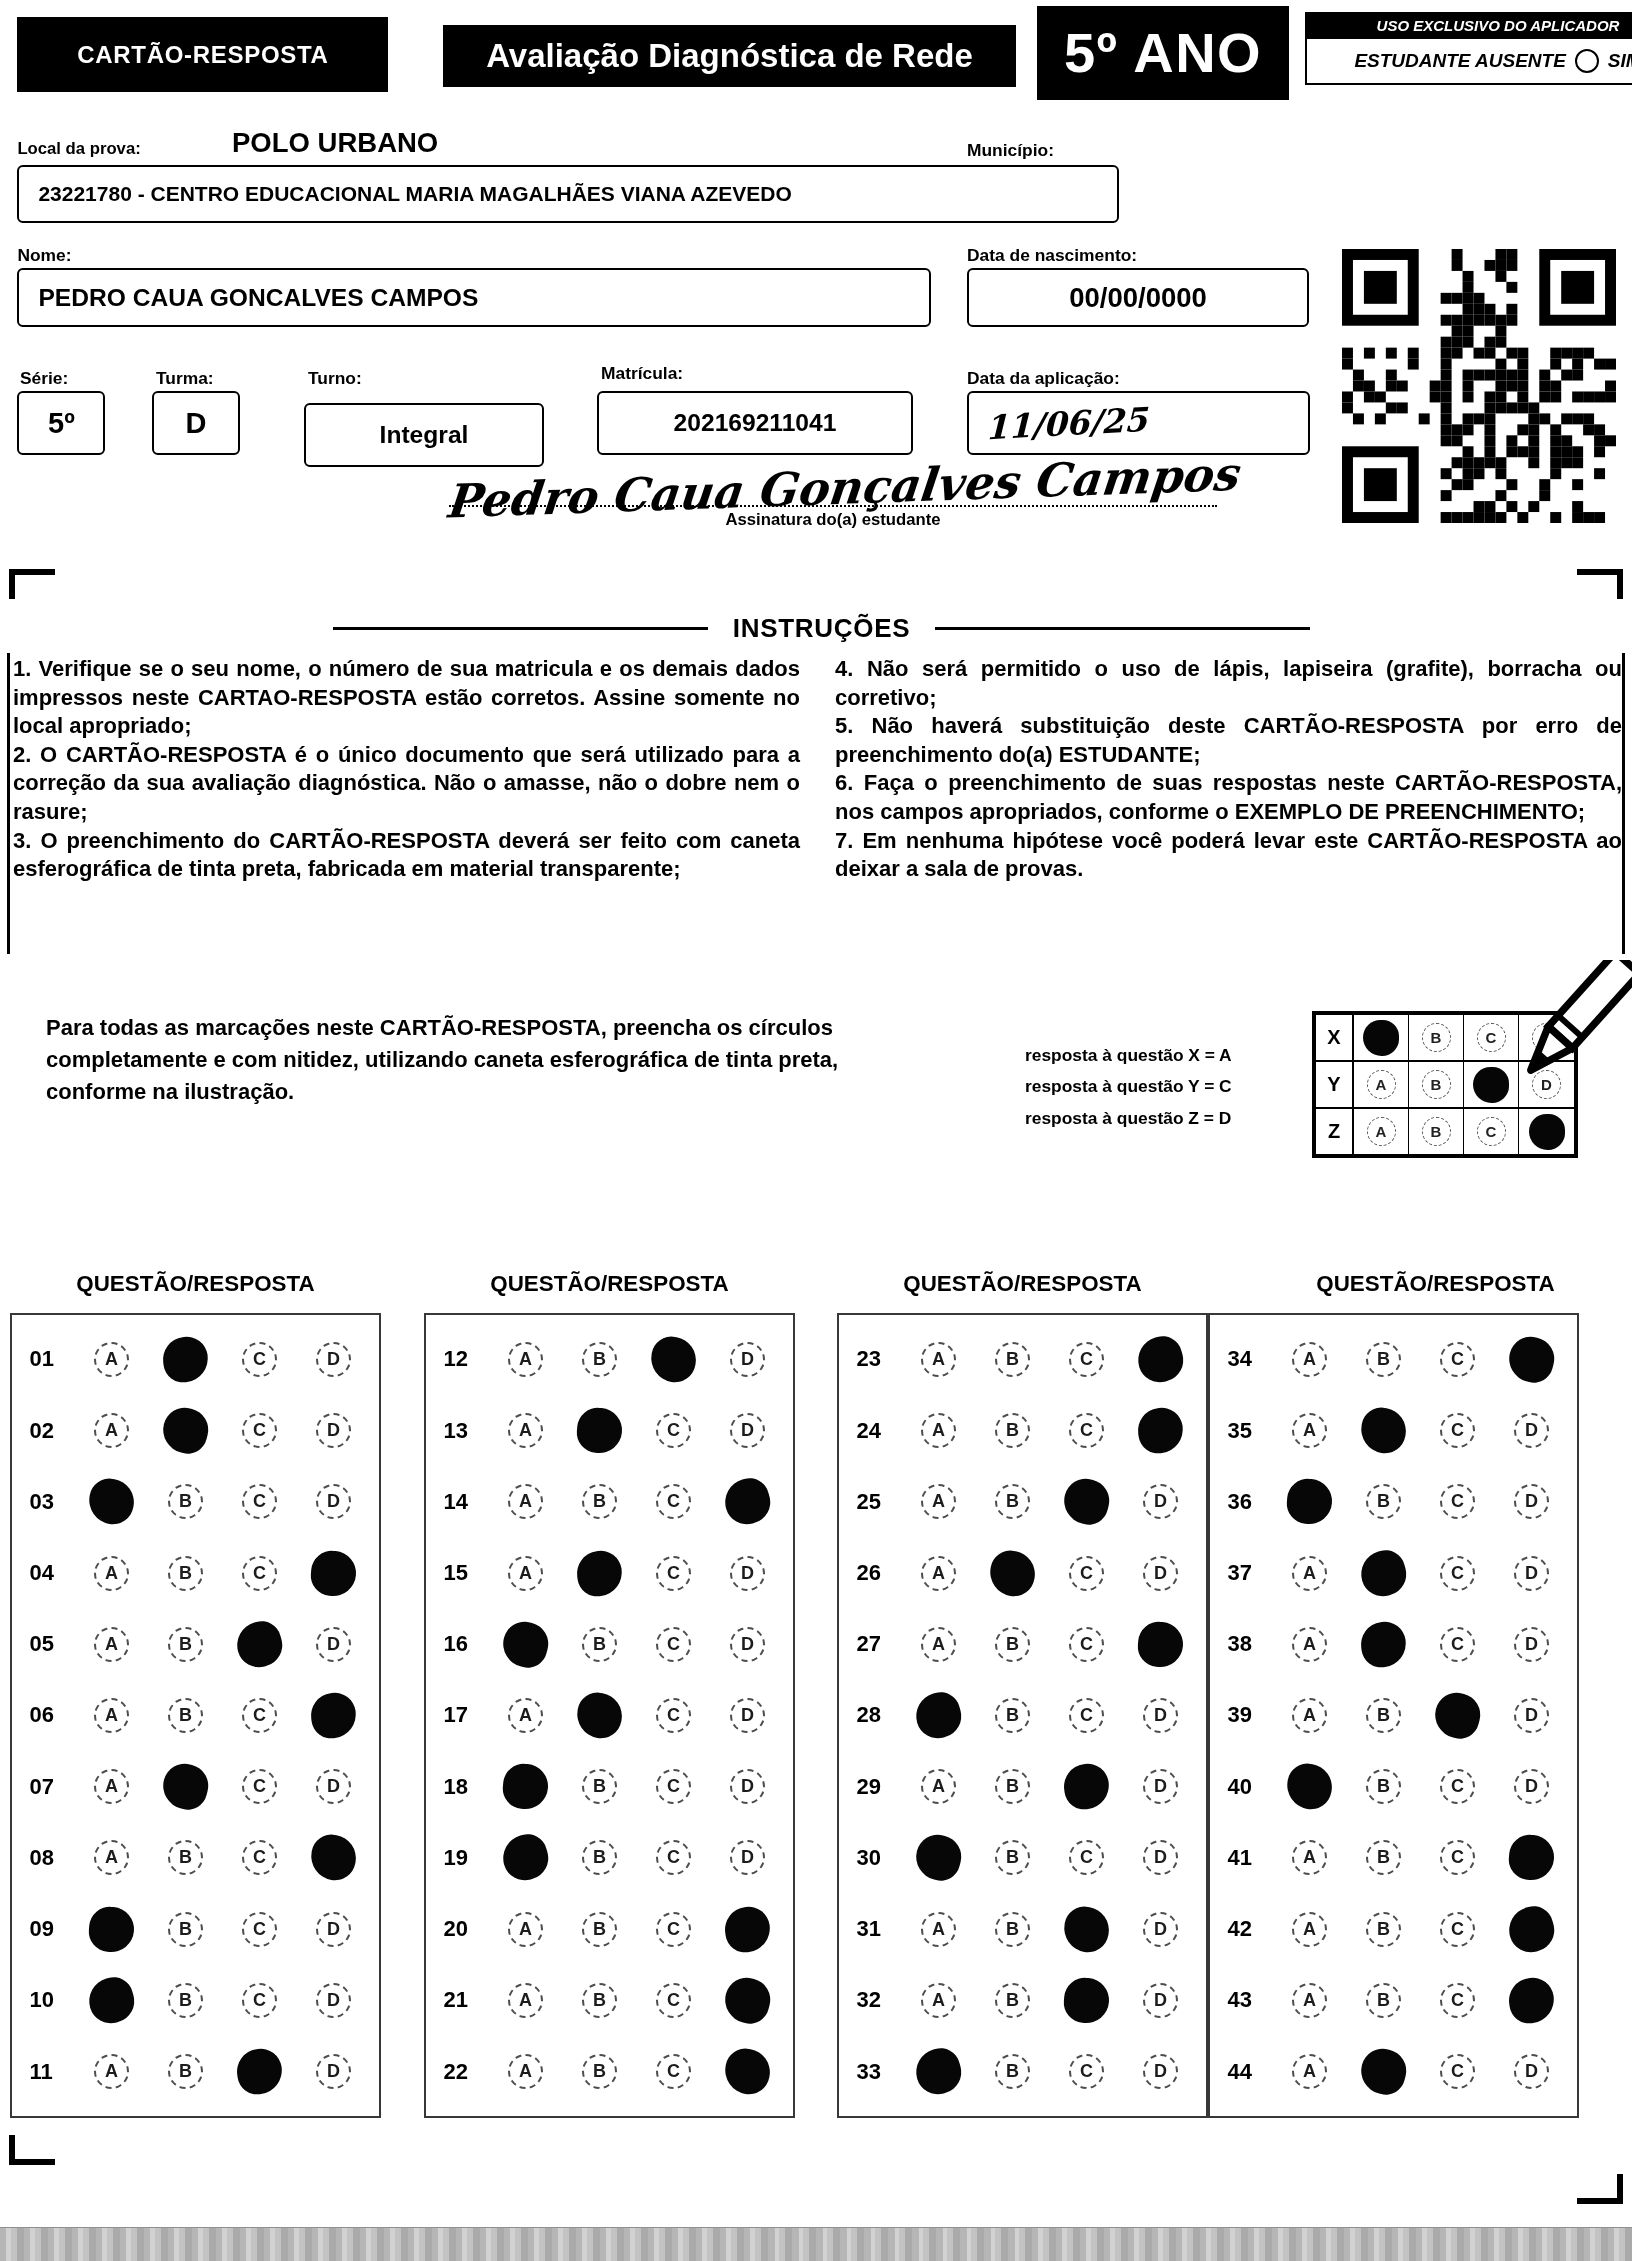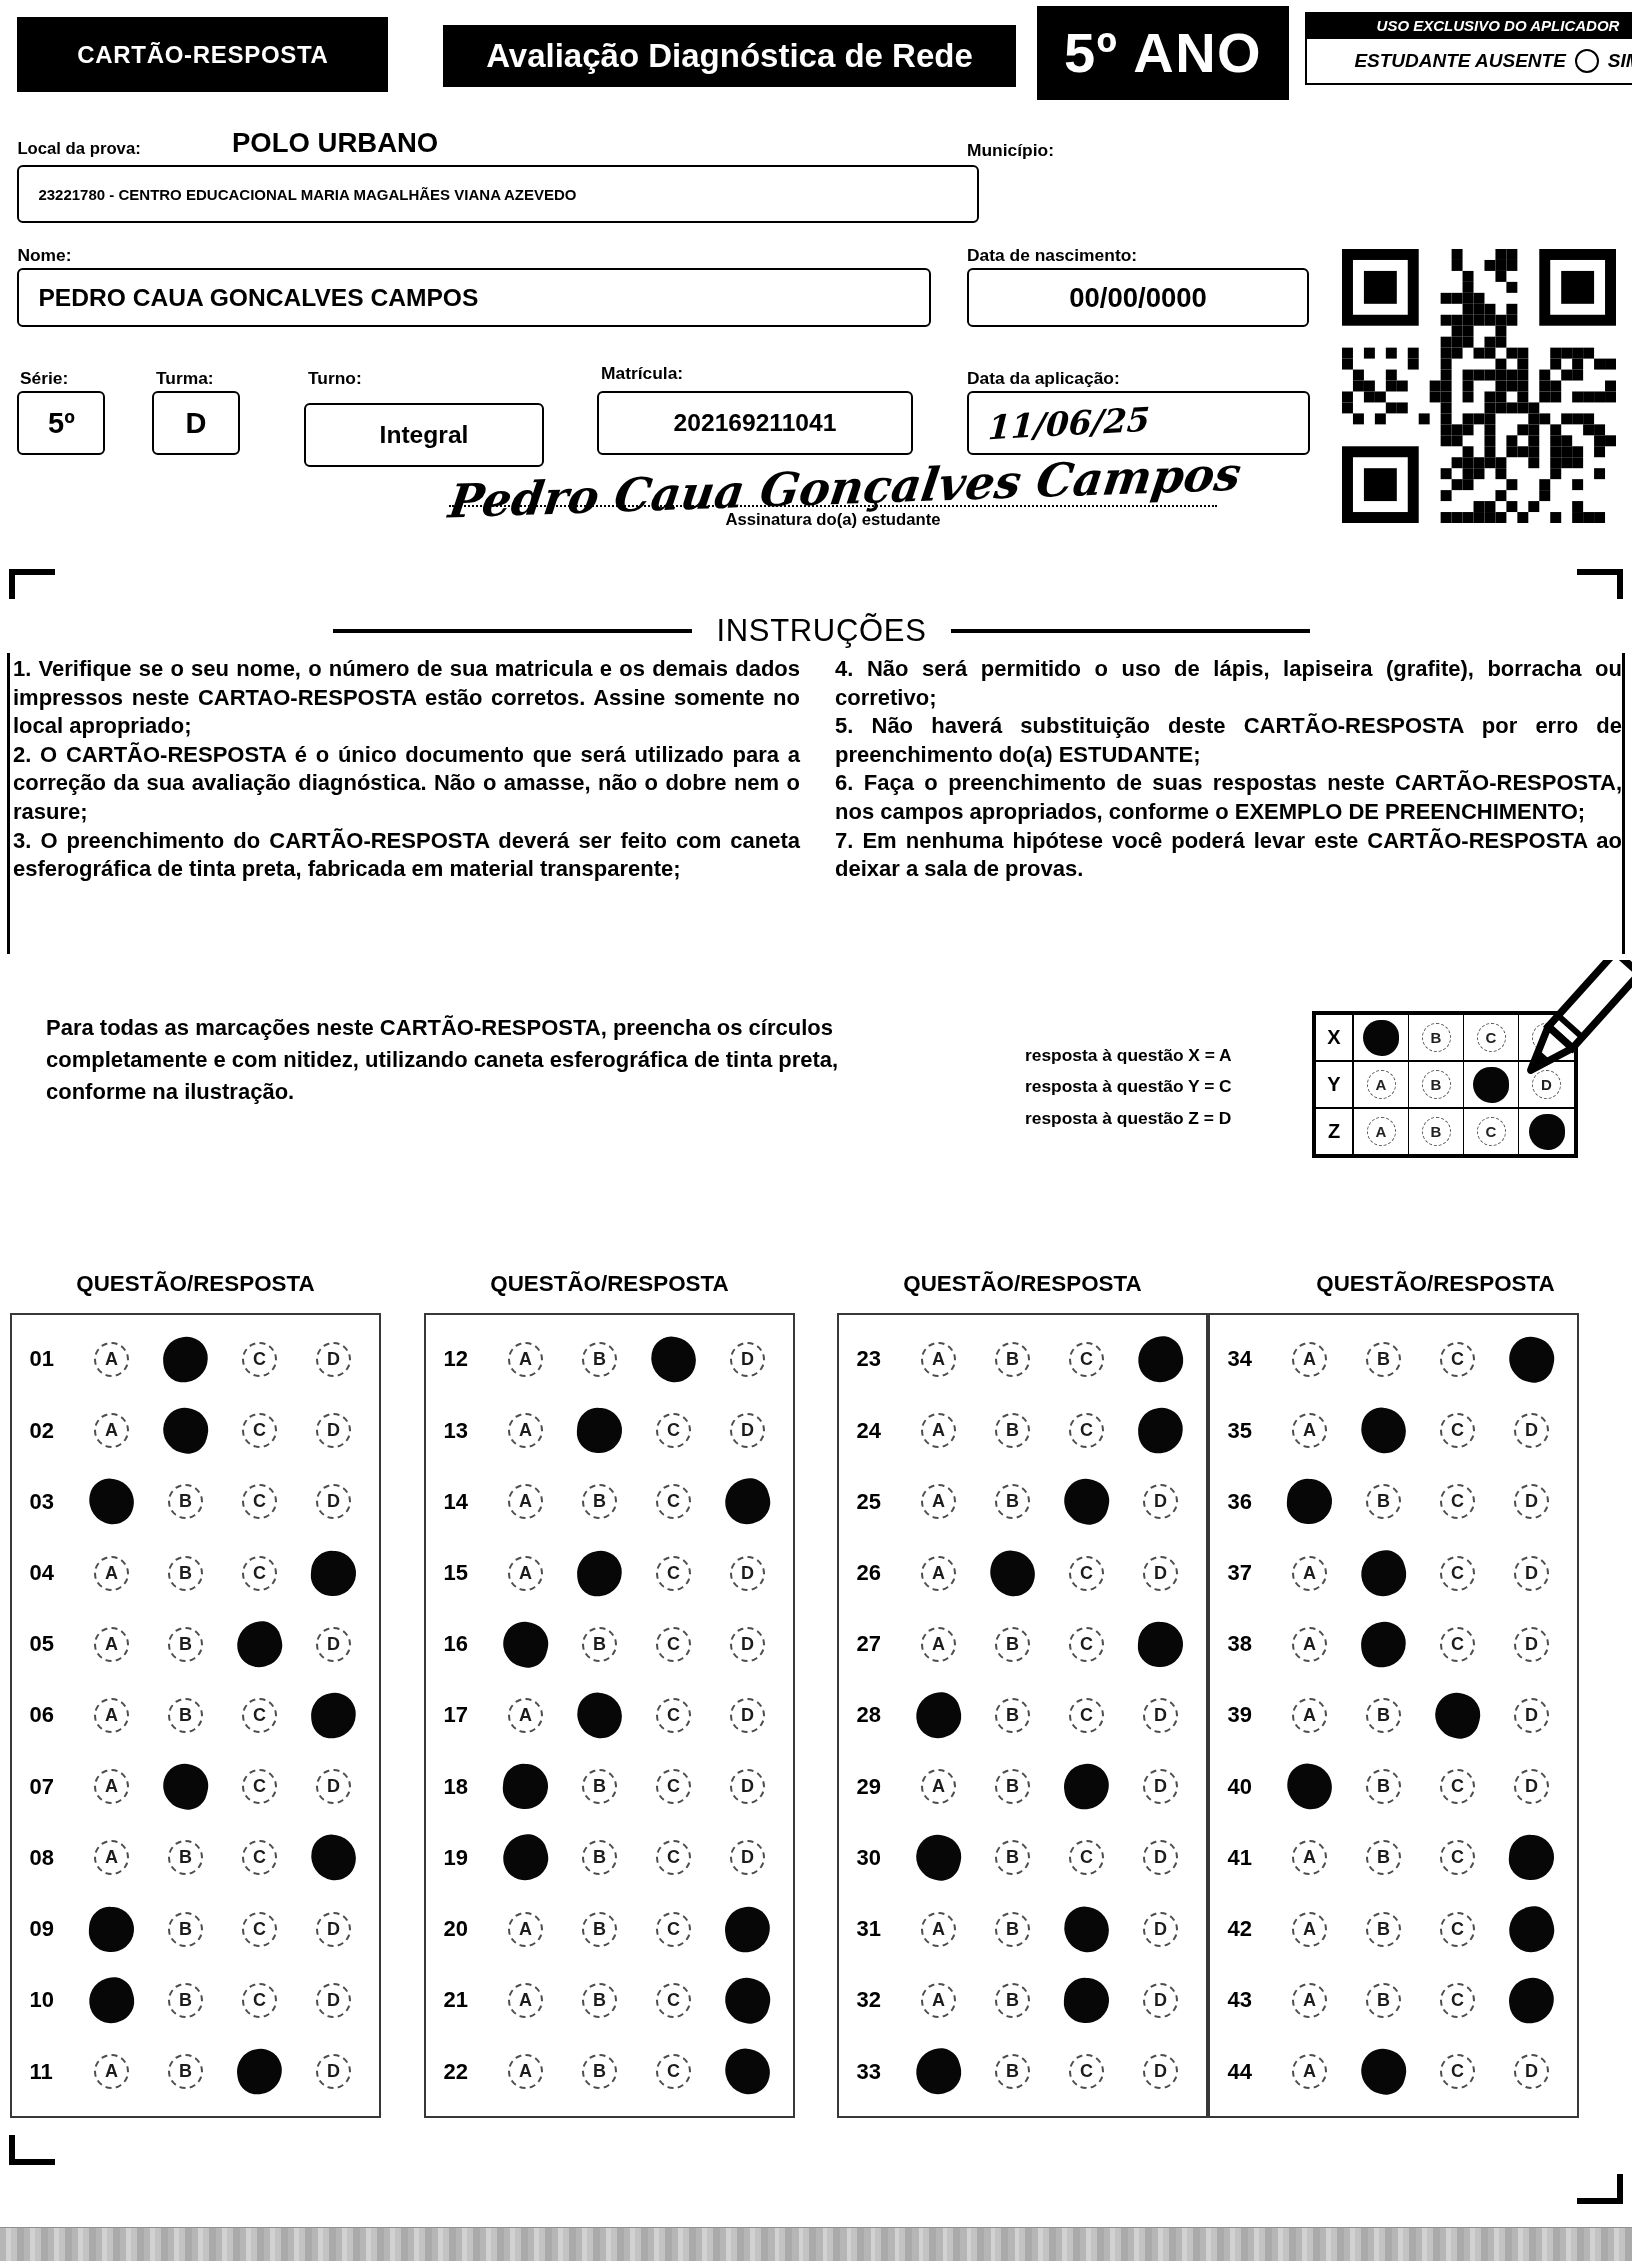--- a/index.html
+++ b/index.html
@@ -19,21 +19,21 @@
   .app-bar { background:#000; color:#fff; font-weight:bold; font-size:15px; text-align:center; padding:5px 0; }
   .app-body { border:2.9px solid #000; border-top:none; height:46px; display:flex; align-items:center; justify-content:center; gap:8.7px; font-weight:bold; font-size:19px; background:#fff; }
   .absent-circle { width:24.6px; height:24.6px; border:2.9px solid #000; border-radius:50%; display:inline-block; }
 
   .lbl { position:absolute; font-weight:bold; font-size:17.4px; }
   .fbox { position:absolute; border:2.9px solid #000; border-radius:5.8px; background:#fff;
     display:flex; align-items:center; font-weight:bold; font-size:23px; padding-left:19px; }
   .fbox.center { justify-content:center; padding-left:0; }
 
   #val-local { position:absolute; left:232px; top:127px; font-weight:bold; font-size:27.5px; }
-  #box-school { left:17.4px; top:165px; width:962px; height:58px; font-size:15px; }
+  #box-school { left:17.4px; top:165px; width:1102px; height:58px; font-size:21px; }
   #box-municipio { left:967px; top:165px; width:636px; height:58px; font-size:26px; padding-left:36px; }
   #box-nome { left:17.4px; top:268px; width:914px; height:59px; font-size:24.6px; }
   #box-nasc { left:967px; top:268px; width:342px; height:59px; font-size:27.5px; }
   #box-serie { left:17.4px; top:391px; width:88px; height:64px; font-size:29px; }
   #box-turma { left:152px; top:391px; width:88px; height:64px; font-size:29px; }
   #box-turno { left:304px; top:391px; width:240px; height:64px; font-size:24.6px;margin-top:12px; }
   #box-matricula { left:597px; top:391px; width:316px; height:64px; font-size:24.6px; }
   #box-aplicacao { left:967px; top:391px; width:343px; height:64px; }
 
   .handwriting { font-family:"DejaVu Serif", serif; font-style:italic; font-weight:bold; }
@@ -52,21 +52,21 @@
   #mark-tl { left:8.7px; top:569px; border-left:6.5px solid #000; border-top:6.5px solid #000; }
   #mark-tr { left:1577px; top:569px; border-right:6.5px solid #000; border-top:6.5px solid #000; }
   #mark-bl { left:8.7px; top:2135px; border-left:6.5px solid #000; border-bottom:6.5px solid #000; }
   #mark-br { left:1577px; top:2174px; border-right:6.5px solid #000; border-bottom:6.5px solid #000; }
   .vline { position:absolute; width:2.9px; background:#000; }
   #vl-left { left:7.2px; top:653px; height:301px; }
   #vl-right { left:1622px; top:653px; height:301px; }
 
   #instr-heading { position:absolute; left:333px; top:613px; width:977px; display:flex; align-items:center; gap:24.6px; }
   #instr-heading .hline { flex:1; height:3.6px; background:#000; }
-  #instr-heading span { font-weight:normal; font-size:31px; letter-spacing:0.7px; }
+  #instr-heading span { font-weight:bold; font-size:26px; letter-spacing:0.7px; }
 
   #instr-cols { position:absolute; left:13px; top:655px; width:1609px;
     display:grid; grid-template-columns:1fr 1fr; column-gap:35px; }
   #instr-cols p { font-size:22px; font-weight:bold; line-height:1.3; text-align:justify; }
 
   #fill-note { position:absolute; left:46px; top:1012px; width:854px;
     font-size:22px; font-weight:bold; line-height:1.45; }
 
   #example-labels { position:absolute; left:1025px; top:1040px; width:282px;
     font-size:17.4px; font-weight:bold; line-height:1.8; }

